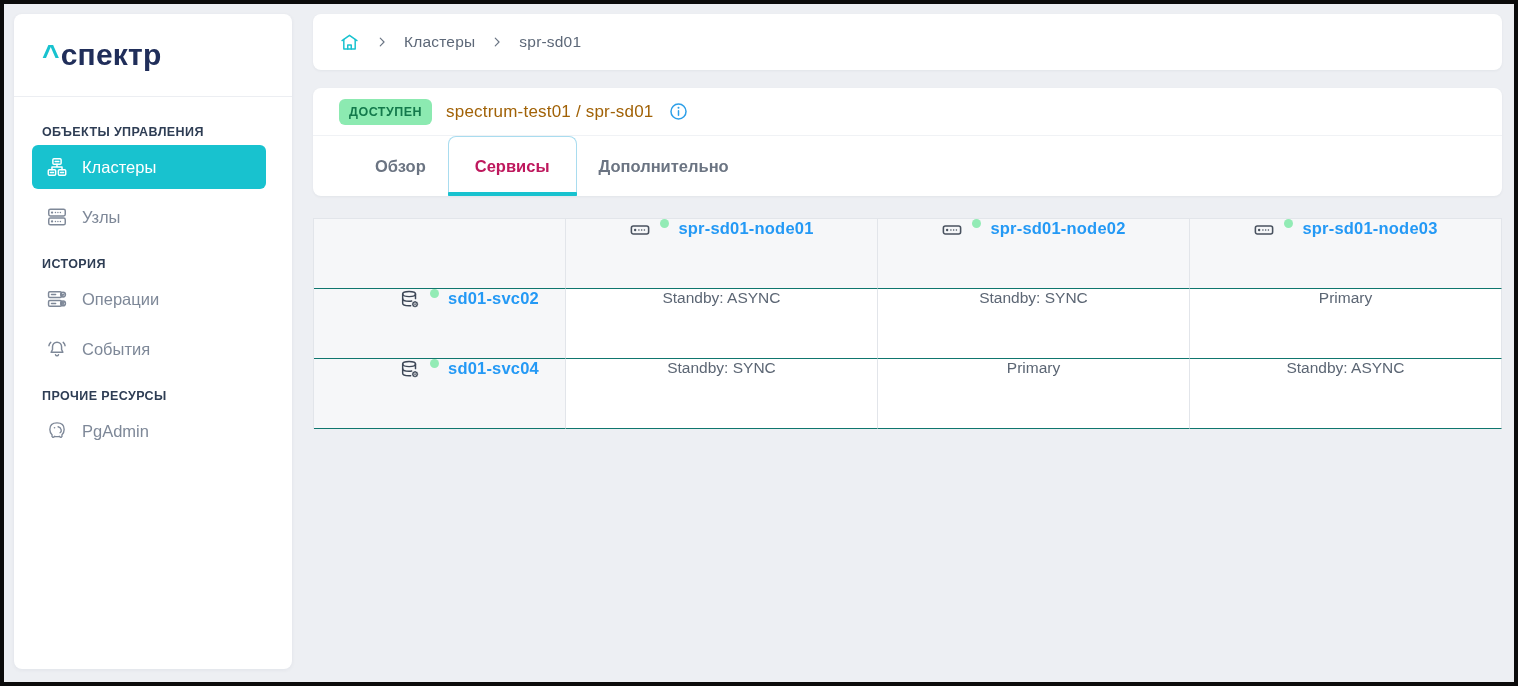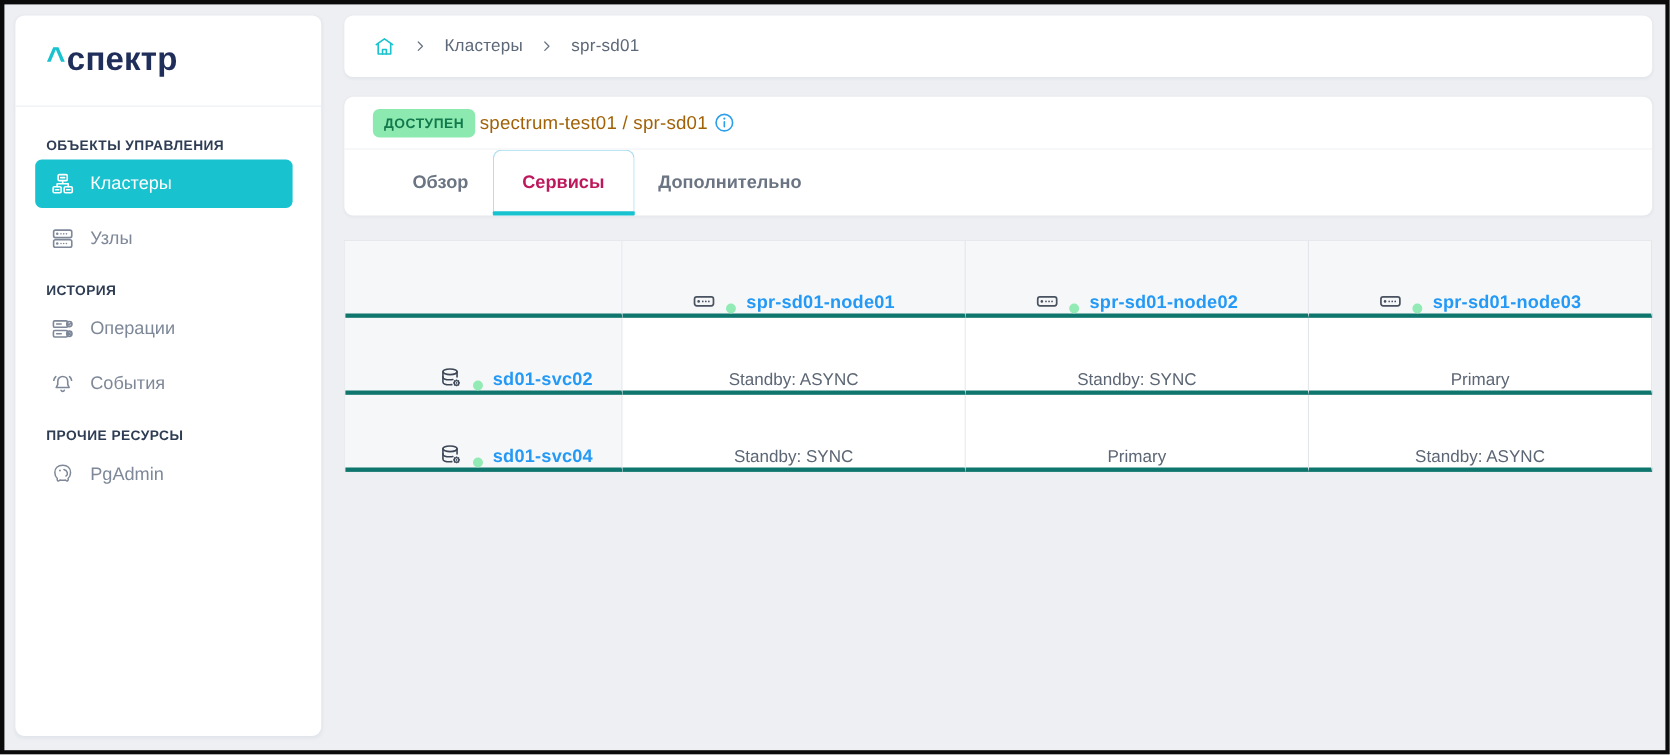--- a/index.html
+++ b/index.html
@@ -35,42 +35,42 @@
   .card { background:#fff; border-radius:8px; box-shadow:0 1px 3px rgba(25,35,60,.05); }
 
   .breadcrumb { height:56px; display:flex; align-items:center; padding:0 26px; gap:15px;
                 font-size:15.5px; color:#5d6878; }
   .breadcrumb .icon { width:21px; height:21px; display:inline-flex; color:#18c2cf; }
   .breadcrumb .chev { width:14px; height:14px; display:inline-flex; color:#6a7584; }
   .breadcrumb .icon svg, .breadcrumb .chev svg { width:100%; height:100%; }
   .crumb { letter-spacing:.2px; }
 
   .header-card { margin-top:18px; }
-  .title-row { height:48px; display:flex; align-items:center; padding:0 26px; gap:4px;
+  .title-row { height:48px; display:flex; align-items:center; padding:0 26px; gap:14px;
                border-bottom:1px solid #f0f2f5; }
   .badge { background:#8ceab1; color:#13794b; font-weight:700; font-size:12.5px;
            padding:6px 10px; border-radius:6px; letter-spacing:.5px; }
   .title { font-size:17px; color:#a16207; letter-spacing:.2px; }
   .info { width:21px; height:21px; display:inline-flex; color:#2d9fe8; cursor:pointer; }
   .info svg { width:100%; height:100%; }
 
   .tabs { height:60px; display:flex; align-items:stretch; padding-left:40px; }
   .tab { display:flex; align-items:center; padding:0 22px; font-weight:700;
          font-size:16.5px; color:#6b7482; position:relative; cursor:pointer; }
   .tab.active { color:#be185d; border:1px solid #a9dcef; border-bottom:none;
                 border-radius:8px 8px 0 0; background:#fff; padding:0 26px; }
   .tab.active::after { content:""; position:absolute; left:-1px; right:-1px; bottom:0;
                        height:4px; background:#18c2cf; border-radius:1px; }
 
   
   .table { margin-top:22px; display:grid; grid-template-columns:252px 1fr 1fr 1fr;
            grid-auto-rows:70px; border-top:1px solid #e2e5ea; border-left:1px solid #e2e5ea;
            background:#fff; }
-  .cell { border-right:1px solid #e2e5ea; border-bottom:4px solid #0f766e;
-          display:flex; align-items:flex-end; justify-content:center;
+  .cell { border-right:1px solid #e2e5ea; border-bottom:1px solid #0f766e;
+          display:flex; align-items:flex-start; justify-content:center;
           font-size:15.5px; color:#5c6674; background:#fff; }
   .cell.shade { background:#f6f7f9; }
   .cell.rowhead { justify-content:flex-end; padding-right:26px; }
   .cell .icon { width:22px; height:22px; display:inline-flex; color:#49525f; margin-right:9px; }
   .cell .icon.db { color:#3d4757; }
   .cell .icon svg { width:100%; height:100%; }
   .dot { width:9px; height:9px; border-radius:50%; background:#92ebb5; margin-right:9px; flex:none; }
   .node-link, .svc-link { color:#2499f5; font-weight:700; font-size:16.5px;
                           letter-spacing:.2px; cursor:pointer; }
 </style>

